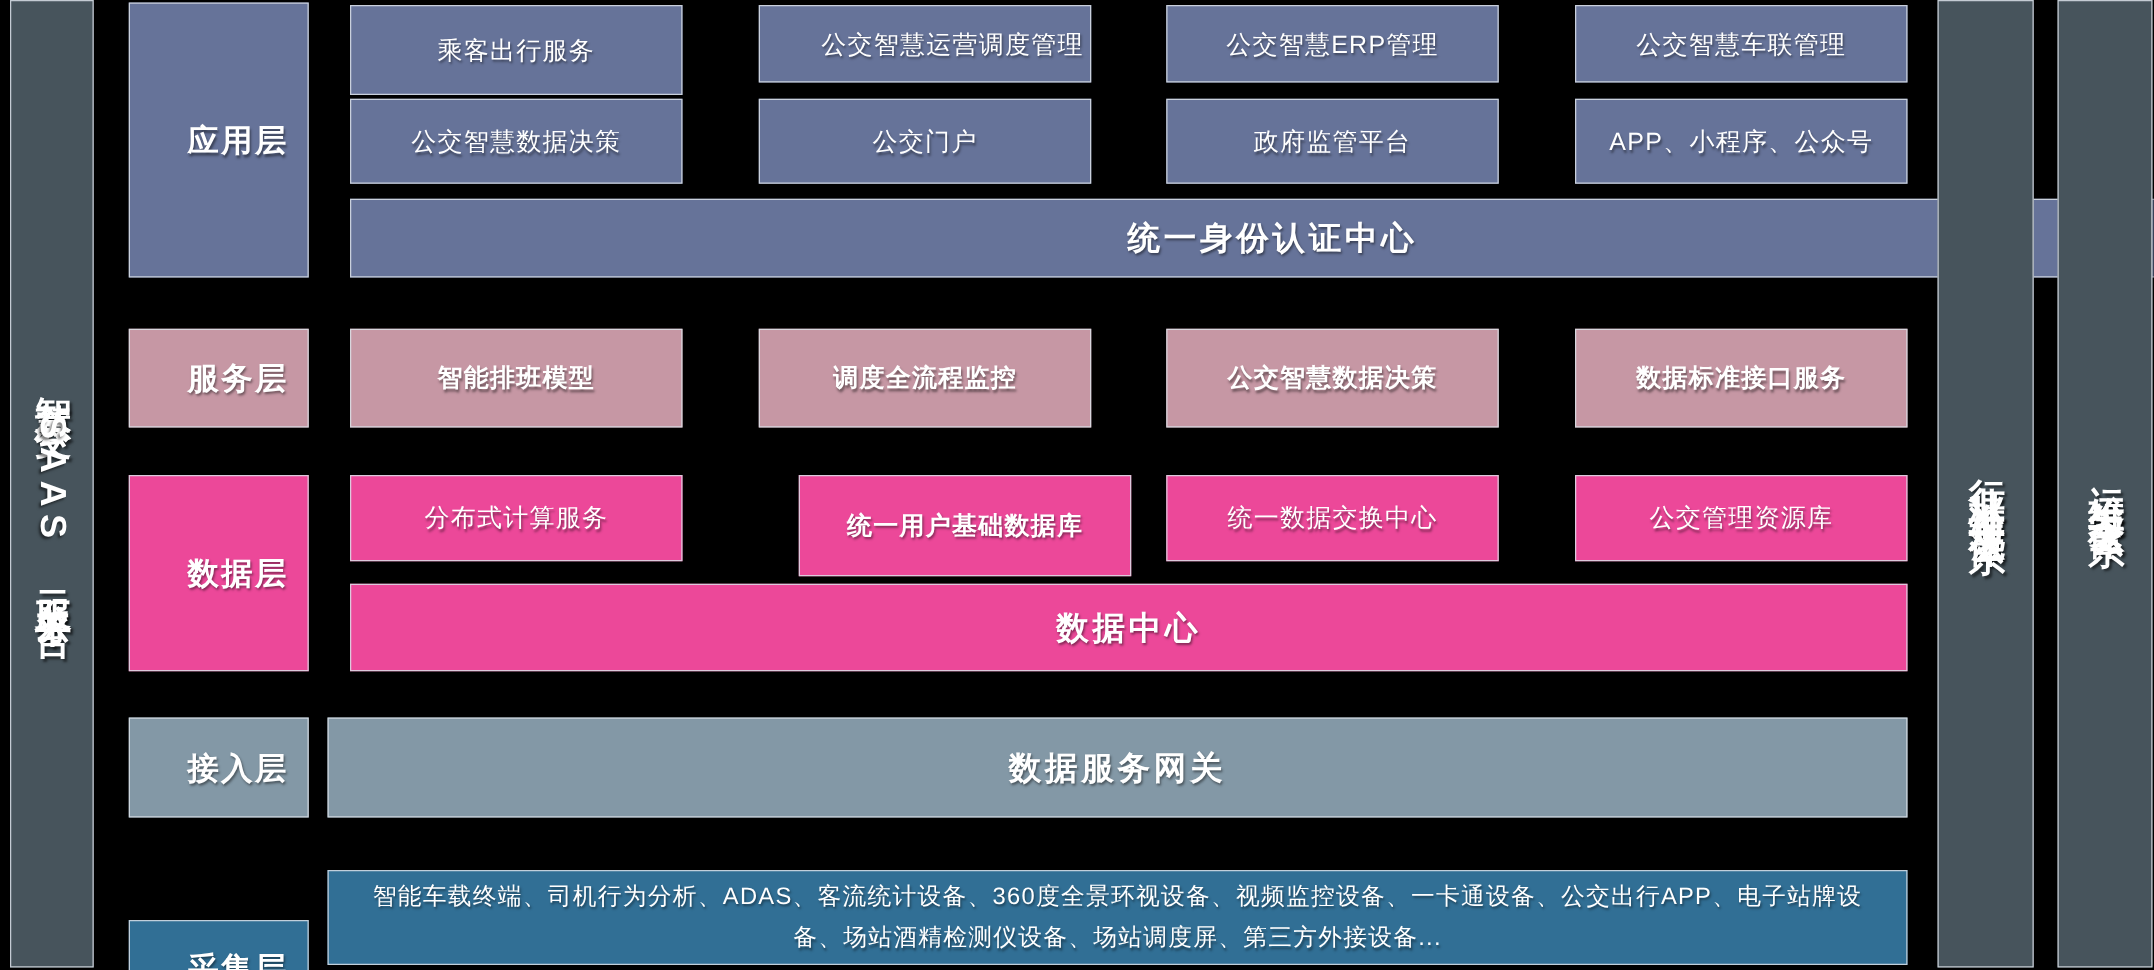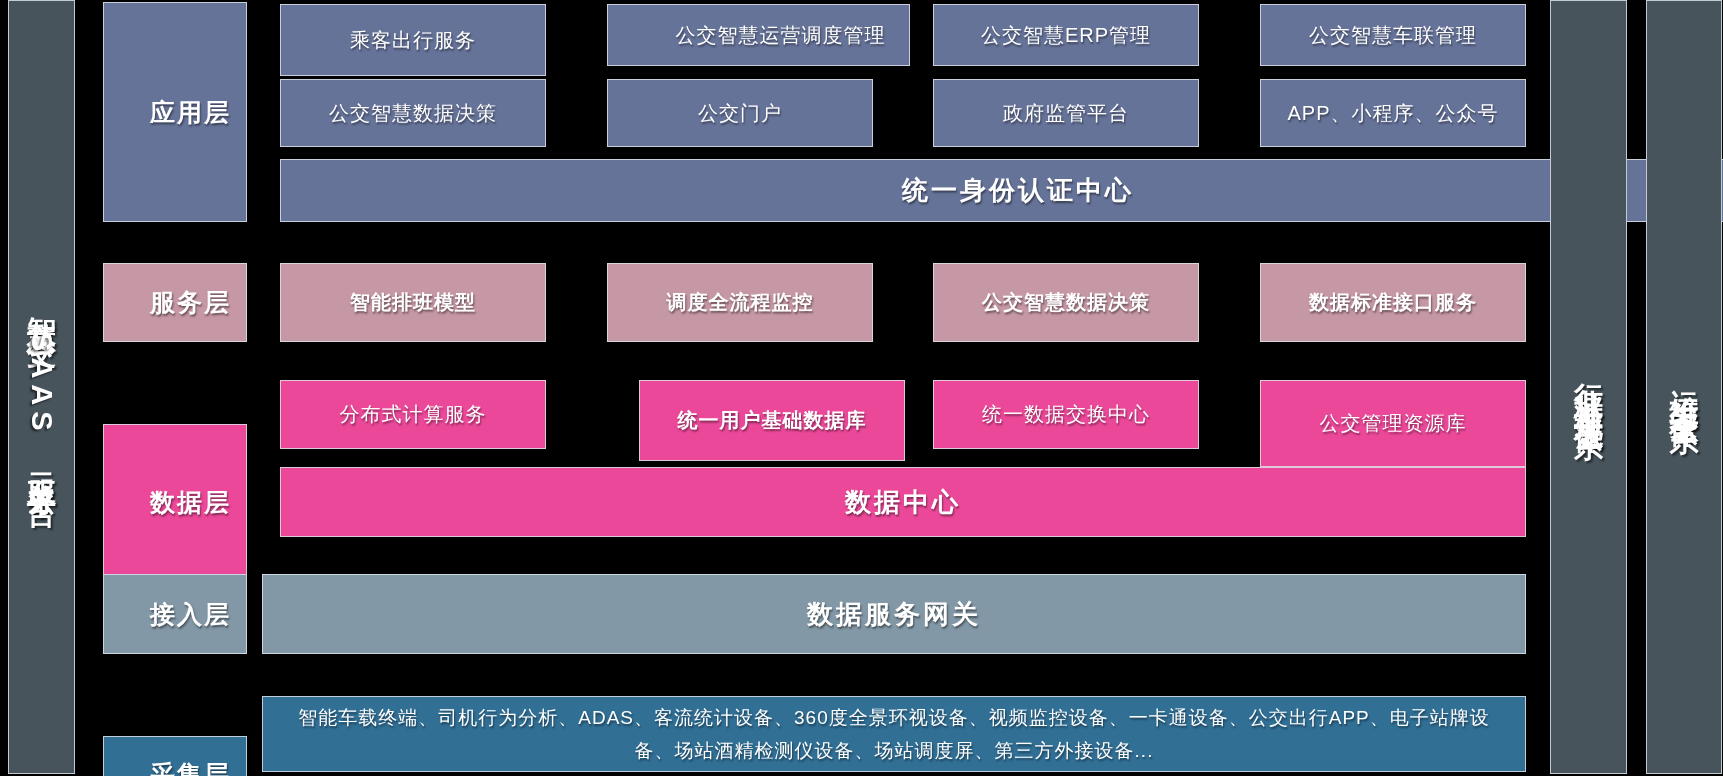--- a/index.html
+++ b/index.html
@@ -37,42 +37,42 @@
 
 <div class="stage">
 
   <div class="vbar bar box" style="left:8px;width:67px;">
     <span class="vtext">智慧公交 SAAS 云服务平台</span>
   </div>
 
   <div class="box app layer-label" style="left:103px;top:2px;width:144px;height:220px;">应用层</div>
 
   <div class="box app" style="left:280px;top:4px;width:266px;height:72px;">乘客出行服务</div>
-  <div class="box app" style="left:607px;top:4px;width:303px;height:62px;padding-left:44px;">公交智慧运营调度管理</div>
+  <div class="box app" style="left:607px;top:4px;width:266px;height:62px;padding-left:44px;">公交智慧运营调度管理</div>
   <div class="box app" style="left:933px;top:4px;width:266px;height:62px;">公交智慧ERP管理</div>
   <div class="box app" style="left:1260px;top:4px;width:266px;height:62px;">公交智慧车联管理</div>
 
   <div class="box app" style="left:280px;top:79px;width:266px;height:68px;">公交智慧数据决策</div>
   <div class="box app" style="left:607px;top:79px;width:266px;height:68px;">公交门户</div>
   <div class="box app" style="left:933px;top:79px;width:266px;height:68px;">政府监管平台</div>
   <div class="box app" style="left:1260px;top:79px;width:266px;height:68px;">APP、小程序、公众号</div>
 
   <div class="box app wide" style="left:280px;top:159px;width:1476px;height:63px;">统一身份认证中心</div>
 
   <div class="box svc layer-label" style="left:103px;top:263px;width:144px;height:79px;">服务层</div>
   <div class="box svc" style="left:280px;top:263px;width:266px;height:79px;">智能排班模型</div>
   <div class="box svc" style="left:607px;top:263px;width:266px;height:79px;">调度全流程监控</div>
   <div class="box svc" style="left:933px;top:263px;width:266px;height:79px;">公交智慧数据决策</div>
   <div class="box svc" style="left:1260px;top:263px;width:266px;height:79px;">数据标准接口服务</div>
 
-  <div class="box dat layer-label" style="left:103px;top:380px;width:144px;height:157px;margin-top:44px;">数据层</div>
+  <div class="box dat layer-label" style="left:103px;top:380px;width:144px;height:157px;">数据层</div>
   <div class="box dat" style="left:280px;top:380px;width:266px;height:69px;">分布式计算服务</div>
   <div class="box dat" style="left:639px;top:380px;width:266px;height:81px;font-weight:bold;">统一用户基础数据库</div>
   <div class="box dat" style="left:933px;top:380px;width:266px;height:69px;">统一数据交换中心</div>
-  <div class="box dat" style="left:1260px;top:380px;width:266px;height:87px;">公交管理资源库</div>
+  <div class="box dat" style="left:1260px;top:380px;width:266px;height:69px;">公交管理资源库</div>
   <div class="box dat wide" style="left:280px;top:467px;width:1246px;height:70px;">数据中心</div>
 
   <div class="box acc layer-label" style="left:103px;top:574px;width:144px;height:80px;">接入层</div>
   <div class="box acc wide" style="left:262px;top:574px;width:1264px;height:80px;">数据服务网关</div>
 
   <div class="box col layer-label" style="left:103px;top:696px;width:144px;height:76px;margin-top:40px;">采集层</div>
   <div class="box col devices" style="left:262px;top:696px;width:1264px;height:76px;">智能车载终端、司机行为分析、ADAS、客流统计设备、360度全景环视设备、视频监控设备、一卡通设备、公交出行APP、电子站牌设备、场站酒精检测仪设备、场站调度屏、第三方外接设备...</div>
 
   <div class="vbar bar box" style="left:1550px;width:77px;">
     <span class="vtext">行业标准与规范体系</span>

